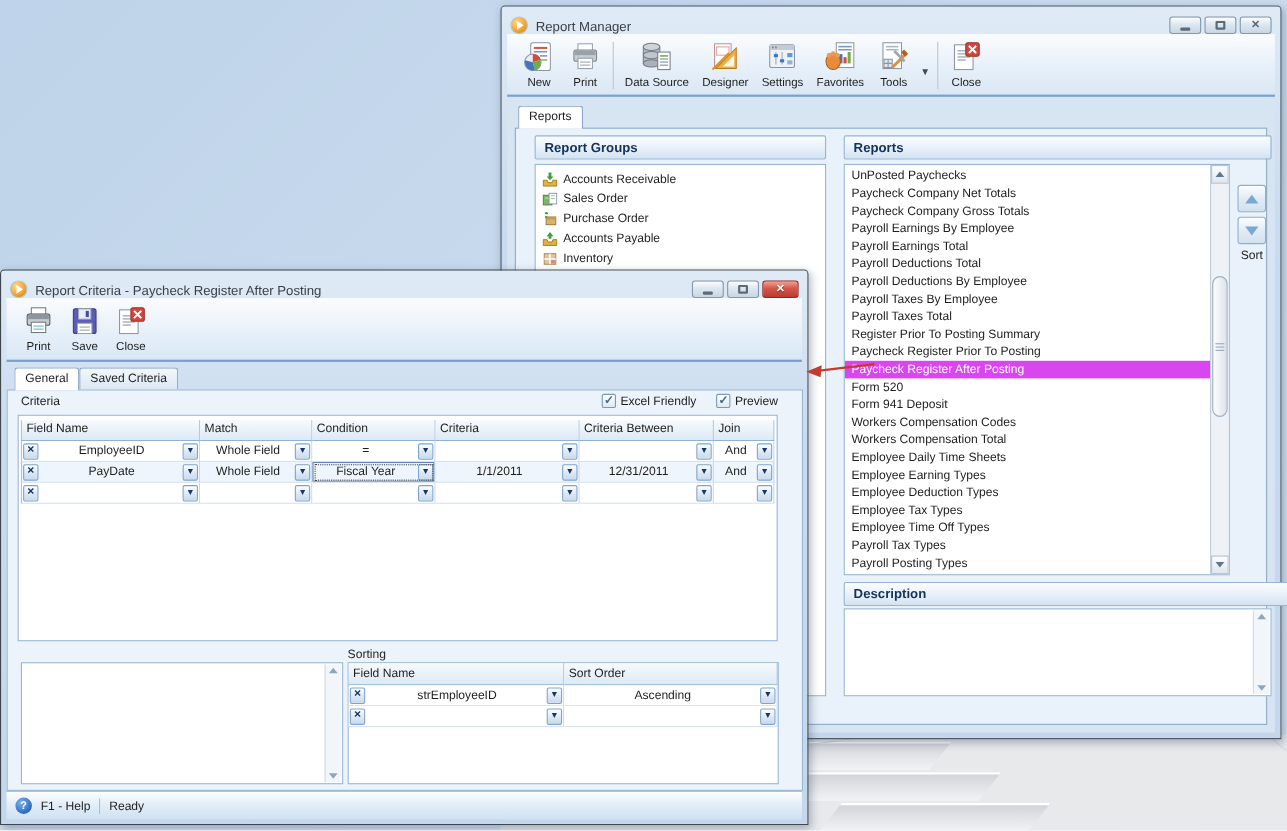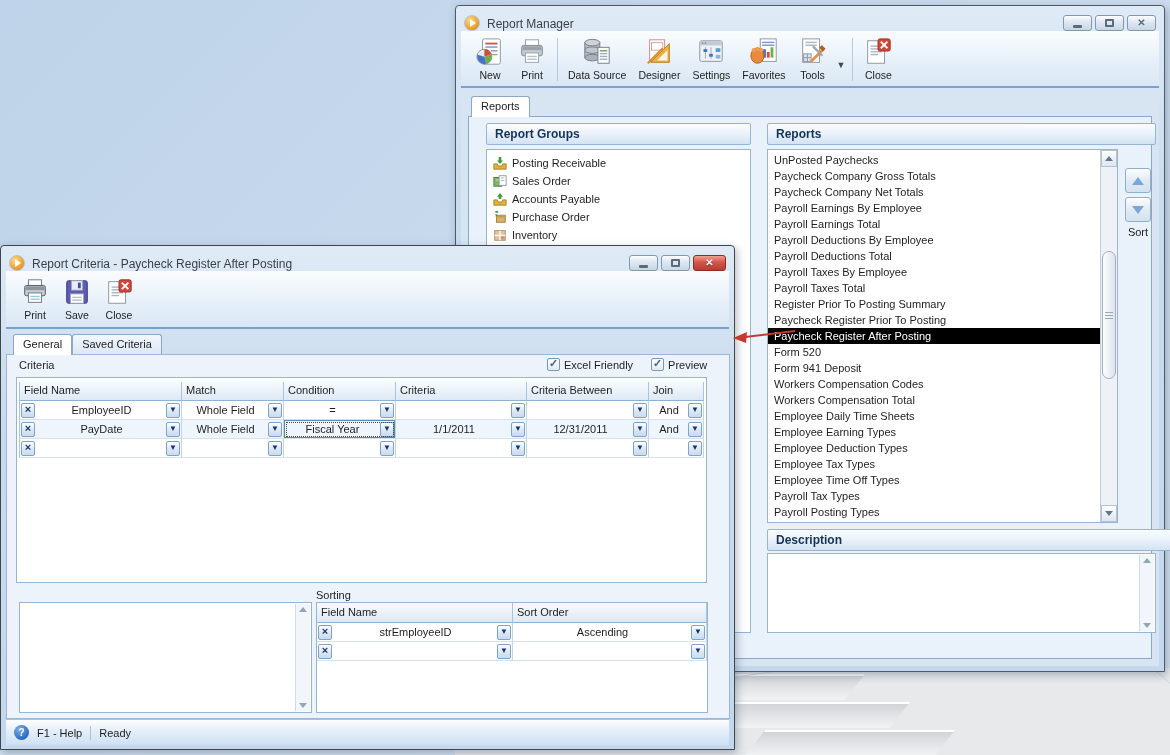--- a/index.html
+++ b/index.html
@@ -38,21 +38,21 @@
   .tsep { width:1px; align-self:stretch; background:#b6c9dd; margin:3px 4px; }
   .ddarrow { align-self:center; font-size:9px; color:#3c4a58; padding:0 3px; margin-top:10px; }
 
   
   .phead { background:linear-gradient(#fbfdfe,#e9f1fa 50%,#d3e3f2); border:1px solid #96b4d4; border-radius:2px;
            font-weight:bold; color:#14325a; font-size:12px; padding:3px 8px; height:22px; }
   .listbox { background:#fff; border:1px solid #96b4d4; overflow:hidden; position:relative; }
 
   .gitem { display:flex; align-items:center; gap:5px; height:18px; padding-left:6px; }
   .ritem { height:16px; line-height:16px; padding-left:6px; white-space:nowrap; }
-  .ritem.selected { background:#000000; color:#fff; }
+  .ritem.selected { background:#d946ef; color:#fff; }
 
   
   .sbar { position:absolute; top:0; right:0; width:17px; height:100%; background:#eef1f5; border-left:1px solid #c4cedb; }
   .sbtn { position:absolute; left:0; width:16px; height:17px; background:linear-gradient(#fdfdfe,#dfe6ee); border:1px solid #b5c2d2; display:flex; align-items:center; justify-content:center; }
   .tri-up { width:0;height:0;border-left:4px solid transparent;border-right:4px solid transparent;border-bottom:5px solid #5f7790; }
   .tri-dn { width:0;height:0;border-left:4px solid transparent;border-right:4px solid transparent;border-top:5px solid #5f7790; }
   .sthumb { position:absolute; left:1px; width:14px; border:1px solid #9fb0c2; border-radius:7px; background:linear-gradient(90deg,#fdfdfe,#dde4ec); display:flex; align-items:center; justify-content:center; flex-direction:column; gap:2px; }
   .sthumb i { display:block; width:8px; height:1px; background:#9aa8b8; }
 
   .sortbtn { width:26px; height:25px; border:1px solid #93aecb; border-radius:3px; background:linear-gradient(#fcfdfe,#e2ebf4 50%,#d3e1ef); display:flex; align-items:center; justify-content:center; }
@@ -246,71 +246,71 @@
     <div style="position:absolute;left:7px;top:26px;right:7px;bottom:7px;background:#e9f1fa;border:1px solid #8ca8c8;"></div>
 
     <div class="phead" style="position:absolute;left:25px;top:33px;width:265px;">Report Groups</div>
     <div class="listbox" style="position:absolute;left:25px;top:59px;width:265px;height:484px;">
       <div style="padding-top:4px;">
         <div class="gitem">
           <svg width="14" height="14" viewBox="0 0 16 16">
               <polygon points="8,9 4.5,5 6.5,5 6.5,1 9.5,1 9.5,5 11.5,5" fill="#3f9e3f"></polygon>
               <path d="M1 9 L5 9 L6 11.5 L10 11.5 L11 9 L15 9 L15 15 L1 15 Z" fill="#e0b33c" stroke="#a97b1e"></path>
             </svg>
-          <span>Posting Receivable</span>
+          <span>Accounts Receivable</span>
         </div>
         <div class="gitem">
           <svg width="14" height="14" viewBox="0 0 16 16">
               <rect x="1" y="4" width="9" height="10" fill="#7bb661" stroke="#4e7d3a"></rect>
               <rect x="3" y="6" width="5" height="2" fill="#a8d090"></rect>
               <rect x="7" y="2" width="8" height="11" fill="#fff" stroke="#8a94a0"></rect>
               <rect x="9" y="4" width="4" height="1" fill="#9fb0c4"></rect>
               <rect x="9" y="7" width="4" height="1" fill="#9fb0c4"></rect>
             </svg>
           <span>Sales Order</span>
         </div>
         <div class="gitem">
           <svg width="14" height="14" viewBox="0 0 16 16">
-              <polygon points="8,1 11.5,5.5 9.5,5.5 9.5,8 6.5,8 6.5,5.5 4.5,5.5" fill="#3f9e3f"></polygon>
-              <path d="M1 9 L5 9 L6 11.5 L10 11.5 L11 9 L15 9 L15 15 L1 15 Z" fill="#e0b33c" stroke="#a97b1e"></path>
-            </svg>
-          <span>Accounts Payable</span>
-        </div>
-        <div class="gitem">
-          <svg width="14" height="14" viewBox="0 0 16 16">
               <rect x="4" y="6" width="10" height="8" fill="#d9b36c" stroke="#9c7a3a"></rect>
               <rect x="4" y="6" width="10" height="2.5" fill="#c49a4e"></rect>
               <polygon points="2,2 5,0.5 5,3.5" fill="#3f9e3f"></polygon>
               <polygon points="6,6 3,4.5 3,7.5" fill="#3f9e3f"></polygon>
               <rect x="3" y="1.5" width="3" height="1.5" fill="#3f9e3f"></rect>
             </svg>
           <span>Purchase Order</span>
+        </div>
+        <div class="gitem">
+          <svg width="14" height="14" viewBox="0 0 16 16">
+              <polygon points="8,1 11.5,5.5 9.5,5.5 9.5,8 6.5,8 6.5,5.5 4.5,5.5" fill="#3f9e3f"></polygon>
+              <path d="M1 9 L5 9 L6 11.5 L10 11.5 L11 9 L15 9 L15 15 L1 15 Z" fill="#e0b33c" stroke="#a97b1e"></path>
+            </svg>
+          <span>Accounts Payable</span>
         </div>
         <div class="gitem">
           <svg width="14" height="14" viewBox="0 0 16 16">
               <rect x="2" y="3" width="12" height="11" fill="#e3c39a" stroke="#a98a5c"></rect>
               <line x1="8" y1="3" x2="8" y2="14" stroke="#fff" stroke-width="1.5"></line>
               <line x1="2" y1="8.5" x2="14" y2="8.5" stroke="#fff" stroke-width="1.5"></line>
               <rect x="9" y="9.5" width="4" height="3.5" fill="#cf8d80"></rect>
             </svg>
           <span>Inventory</span>
         </div>
       </div>
     </div>
 
     <div class="phead" style="position:absolute;left:306px;top:33px;width:389px;">Reports</div>
     <div class="listbox" style="position:absolute;left:306px;top:59px;width:351px;height:374px;">
       <div style="padding-top:2px;">
         <div class="ritem">UnPosted Paychecks</div>
+        <div class="ritem">Paycheck Company Net Totals</div>
         <div class="ritem">Paycheck Company Gross Totals</div>
-        <div class="ritem">Paycheck Company Net Totals</div>
         <div class="ritem">Payroll Earnings By Employee</div>
         <div class="ritem">Payroll Earnings Total</div>
+        <div class="ritem">Payroll Deductions Total</div>
         <div class="ritem">Payroll Deductions By Employee</div>
-        <div class="ritem">Payroll Deductions Total</div>
         <div class="ritem">Payroll Taxes By Employee</div>
         <div class="ritem">Payroll Taxes Total</div>
         <div class="ritem">Register Prior To Posting Summary</div>
         <div class="ritem">Paycheck Register Prior To Posting</div>
         <div class="ritem selected" style="width:333px;">Paycheck Register After Posting</div>
         <div class="ritem">Form 520</div>
         <div class="ritem">Form 941 Deposit</div>
         <div class="ritem">Workers Compensation Codes</div>
         <div class="ritem">Workers Compensation Total</div>
         <div class="ritem">Employee Daily Time Sheets</div>

